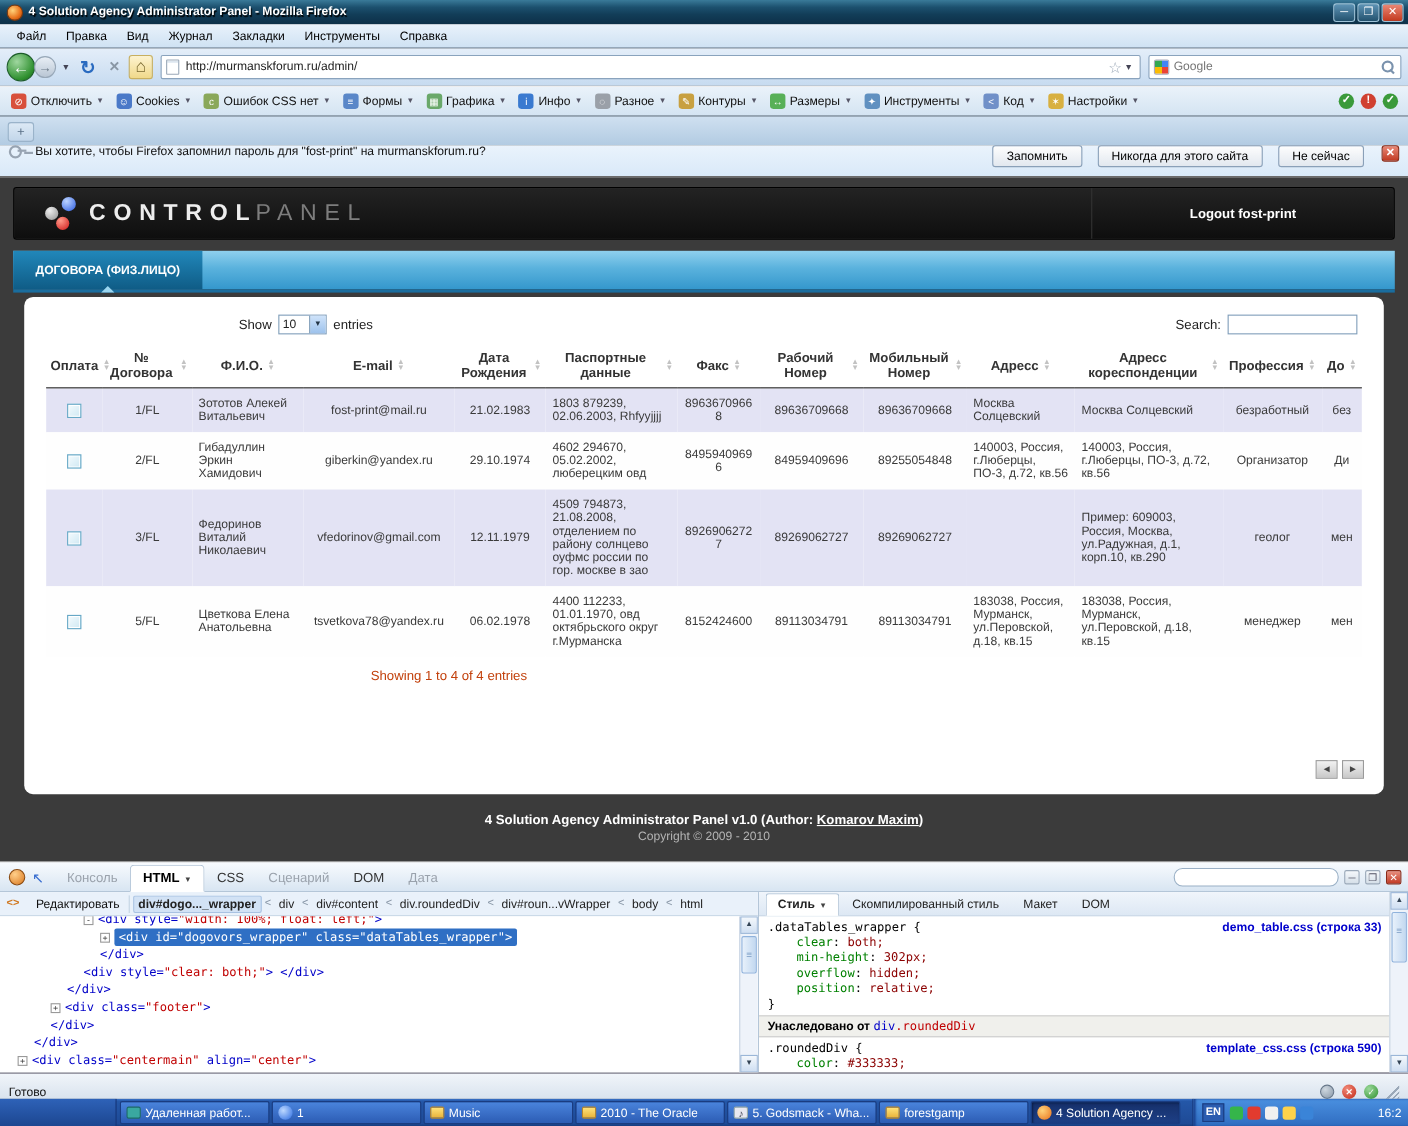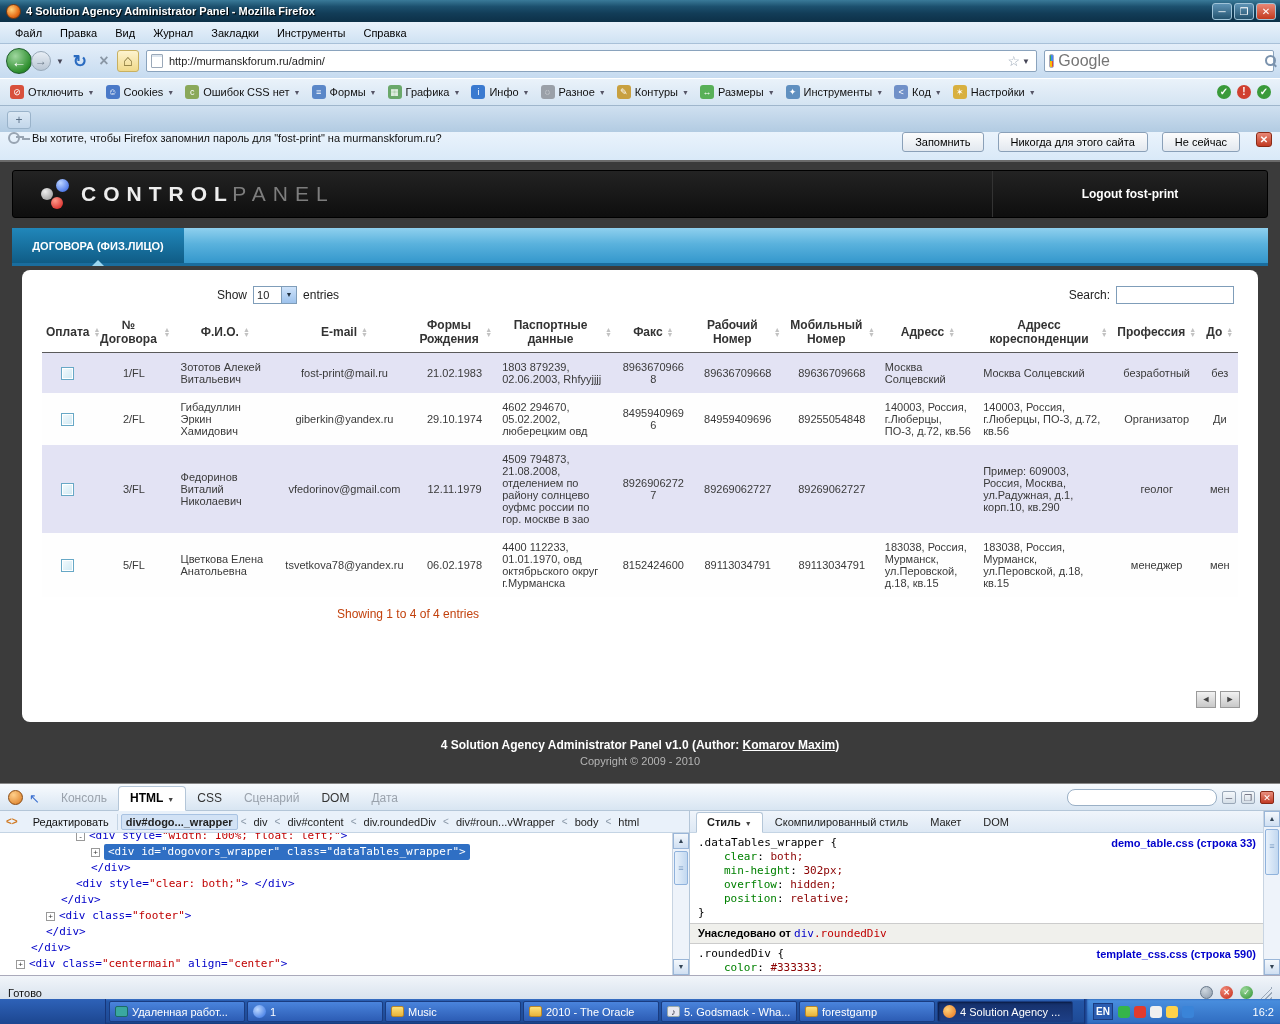--- a/index.html
+++ b/index.html
@@ -26,21 +26,21 @@
   .navdrop { font-size:8px; color:#445; padding:0 2px; }
   .reload { color:#2a6bc0; font-size:17px; font-weight:bold; width:22px; }
   .stop { color:#8a97a5; font-size:16px; font-weight:bold; width:20px; }
   .home { color:#7a6a30; font-size:16px; width:22px; background:linear-gradient(180deg,#fdf3cf,#f0d98a); border:1px solid #c8b060; border-radius:3px; height:22px; }
   .urlbox { flex:1; height:22px; background:#fff; border:1px solid #8aa3bd; border-radius:2px; display:flex; align-items:center; padding:0 4px; margin:0 4px; }
   .page-ico { width:12px; height:14px; background:#fff; border:1px solid #9aa8b8; border-radius:1px; margin-right:6px; box-shadow:inset 0 2px 0 #dde6ef; }
   .url-text { font-size:11px; color:#222; flex:1; border:none; outline:none; font-family:"Liberation Sans",sans-serif; background:transparent; }
   .star { color:#98a5b5; font-size:14px; }
   .searchbox { width:230px; height:22px; background:#fff; border:1px solid #8aa3bd; border-radius:2px; display:flex; align-items:center; padding:0 4px; }
   .g-ico { width:14px; height:14px; border-radius:2px; background:conic-gradient(#4285f4 0 25%,#ea4335 0 50%,#fbbc05 0 75%,#34a853 0); margin-right:4px; border:1px solid #aab; }
-  .search-input { flex:1; border:none; outline:none; font-size:16px; color:#9aa; font-family:"Liberation Sans",sans-serif; }
+  .search-input { flex:1; border:none; outline:none; font-size:11px; color:#9aa; font-family:"Liberation Sans",sans-serif; }
   .mag { width:13px; height:13px; position:relative; }
   .mag::before { content:""; position:absolute; width:7px; height:7px; border:2px solid #7a92ad; border-radius:50%; left:0; top:0; }
   .mag::after { content:""; position:absolute; width:5px; height:2px; background:#7a92ad; transform:rotate(45deg); left:7px; top:9px; }
 
   
   .devbar { height:28px; background:linear-gradient(180deg,#eaf2fa,#d4e4f2); border-top:1px solid #fff; border-bottom:1px solid #9fb6cc; display:flex; align-items:center; padding:0 5px; gap:1px; }
   .dev-item { display:flex; align-items:center; gap:4px; font-size:11px; color:#111; padding:2px 5px; }
   .dev-ico { width:14px; height:14px; border-radius:3px; color:#fff; font-size:9px; line-height:14px; text-align:center; flex:none; }
   .dev-caret { font-size:7px; color:#556; }
   .dev-status { margin-left:auto; display:flex; gap:6px; padding-right:4px; }
@@ -366,21 +366,21 @@
                 </span>
               </span></th>
             <th><span class="hwrap">
                 <span>E-mail</span>
                 <span class="sorts">
                   <span>▲</span>
                   <span>▼</span>
                 </span>
               </span></th>
             <th><span class="hwrap">
-                <span>Формы Рождения</span>
+                <span>Дата Рождения</span>
                 <span class="sorts">
                   <span>▲</span>
                   <span>▼</span>
                 </span>
               </span></th>
             <th><span class="hwrap">
                 <span>Паспортные данные</span>
                 <span class="sorts">
                   <span>▲</span>
                   <span>▼</span>

